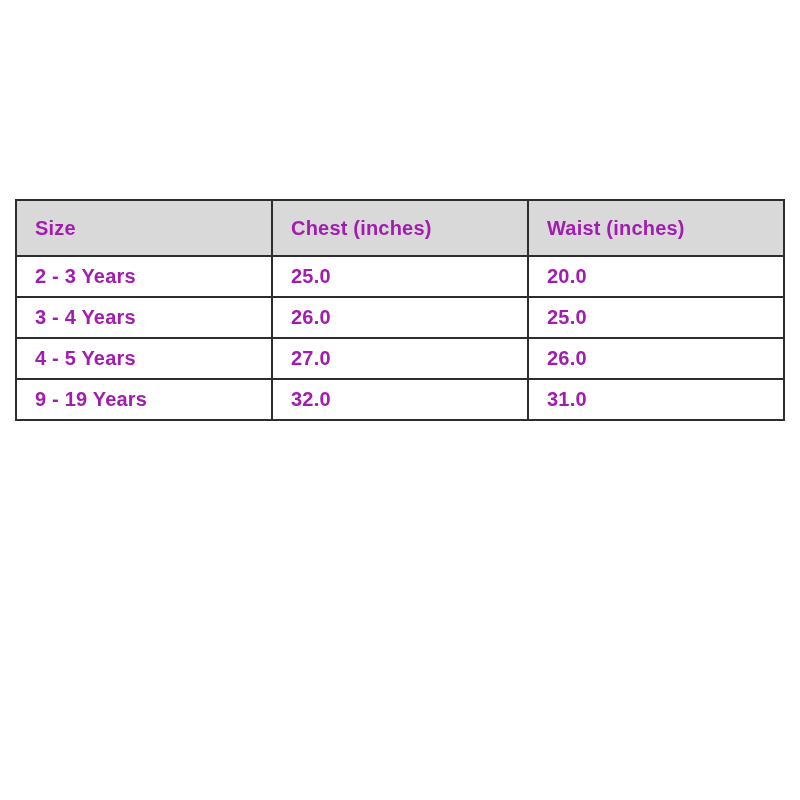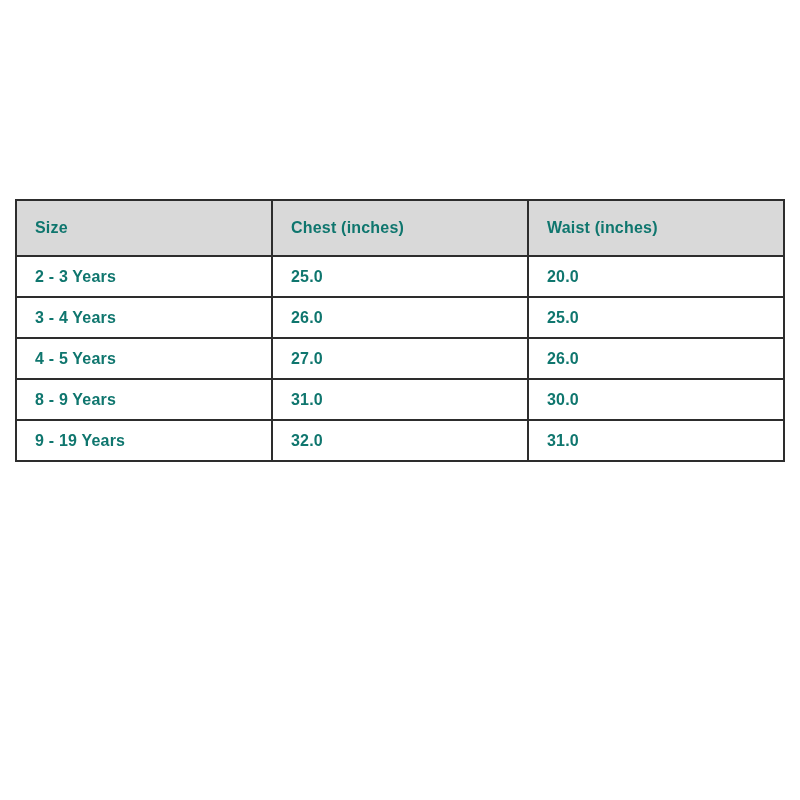--- a/index.html
+++ b/index.html
@@ -25,22 +25,22 @@
     border-collapse: collapse;
     table-layout: fixed;
   }
   table.size-chart th,
   table.size-chart td {
     border: 2px solid #2d2d2d;
     text-align: left;
     vertical-align: middle;
     padding: 0 0 0 18px;
     font-weight: 700;
-    font-size: 16px;
-    color: #0f766e;
+    font-size: 20px;
+    color: #a21caf;
     letter-spacing: 0.2px;
     white-space: nowrap;
     overflow: hidden;
   }
   table.size-chart th {
     background: #d9d9d9;
     height: 54px;
   }
   table.size-chart td {
     background: #ffffff;
@@ -69,24 +69,19 @@
         <td>3 - 4 Years</td>
         <td>26.0</td>
         <td>25.0</td>
       </tr>
       <tr>
         <td>4 - 5 Years</td>
         <td>27.0</td>
         <td>26.0</td>
       </tr>
       <tr>
-        <td>8 - 9 Years</td>
-        <td>31.0</td>
-        <td>30.0</td>
-      </tr>
-      <tr>
         <td>9 - 19 Years</td>
         <td>32.0</td>
         <td>31.0</td>
       </tr>
     </tbody>
   </table>
 </div>
 
 </body></html>

